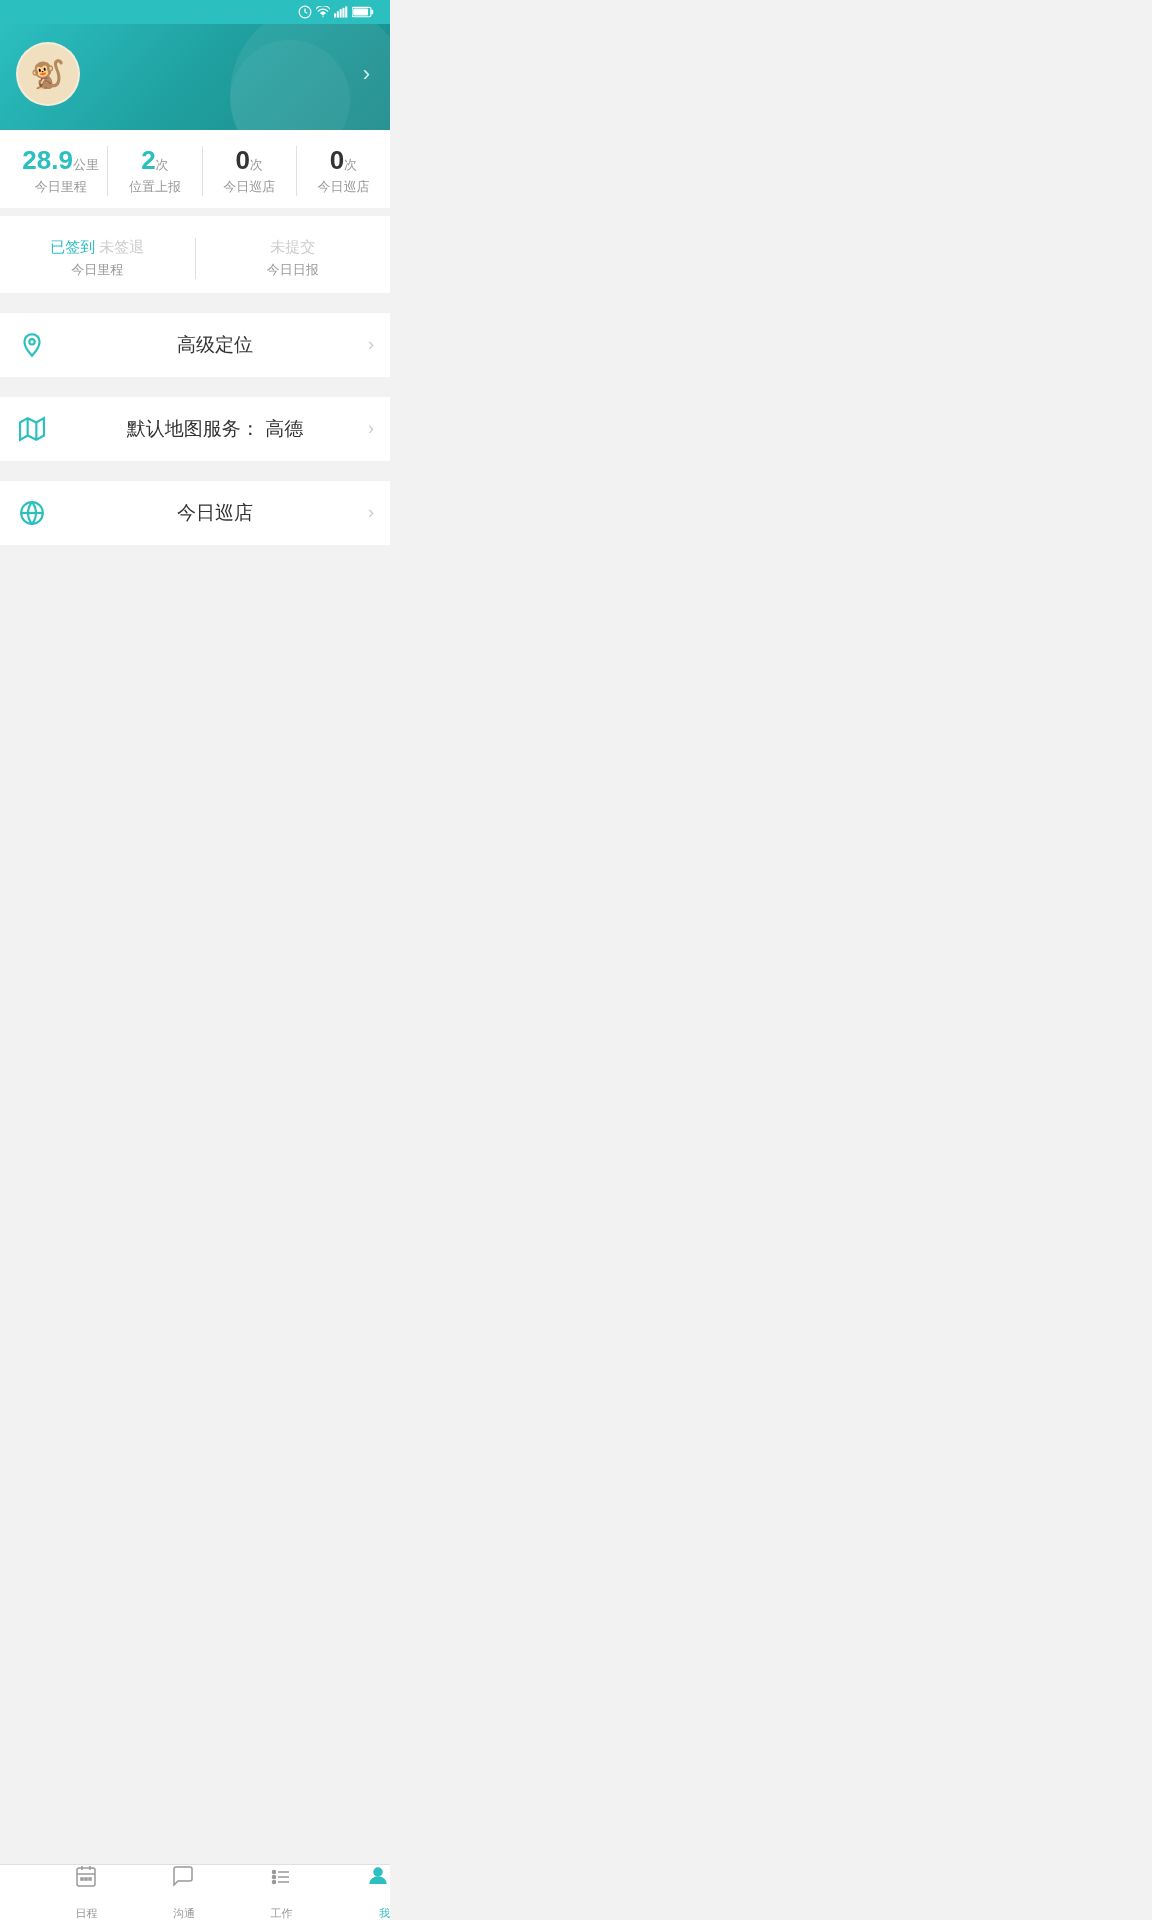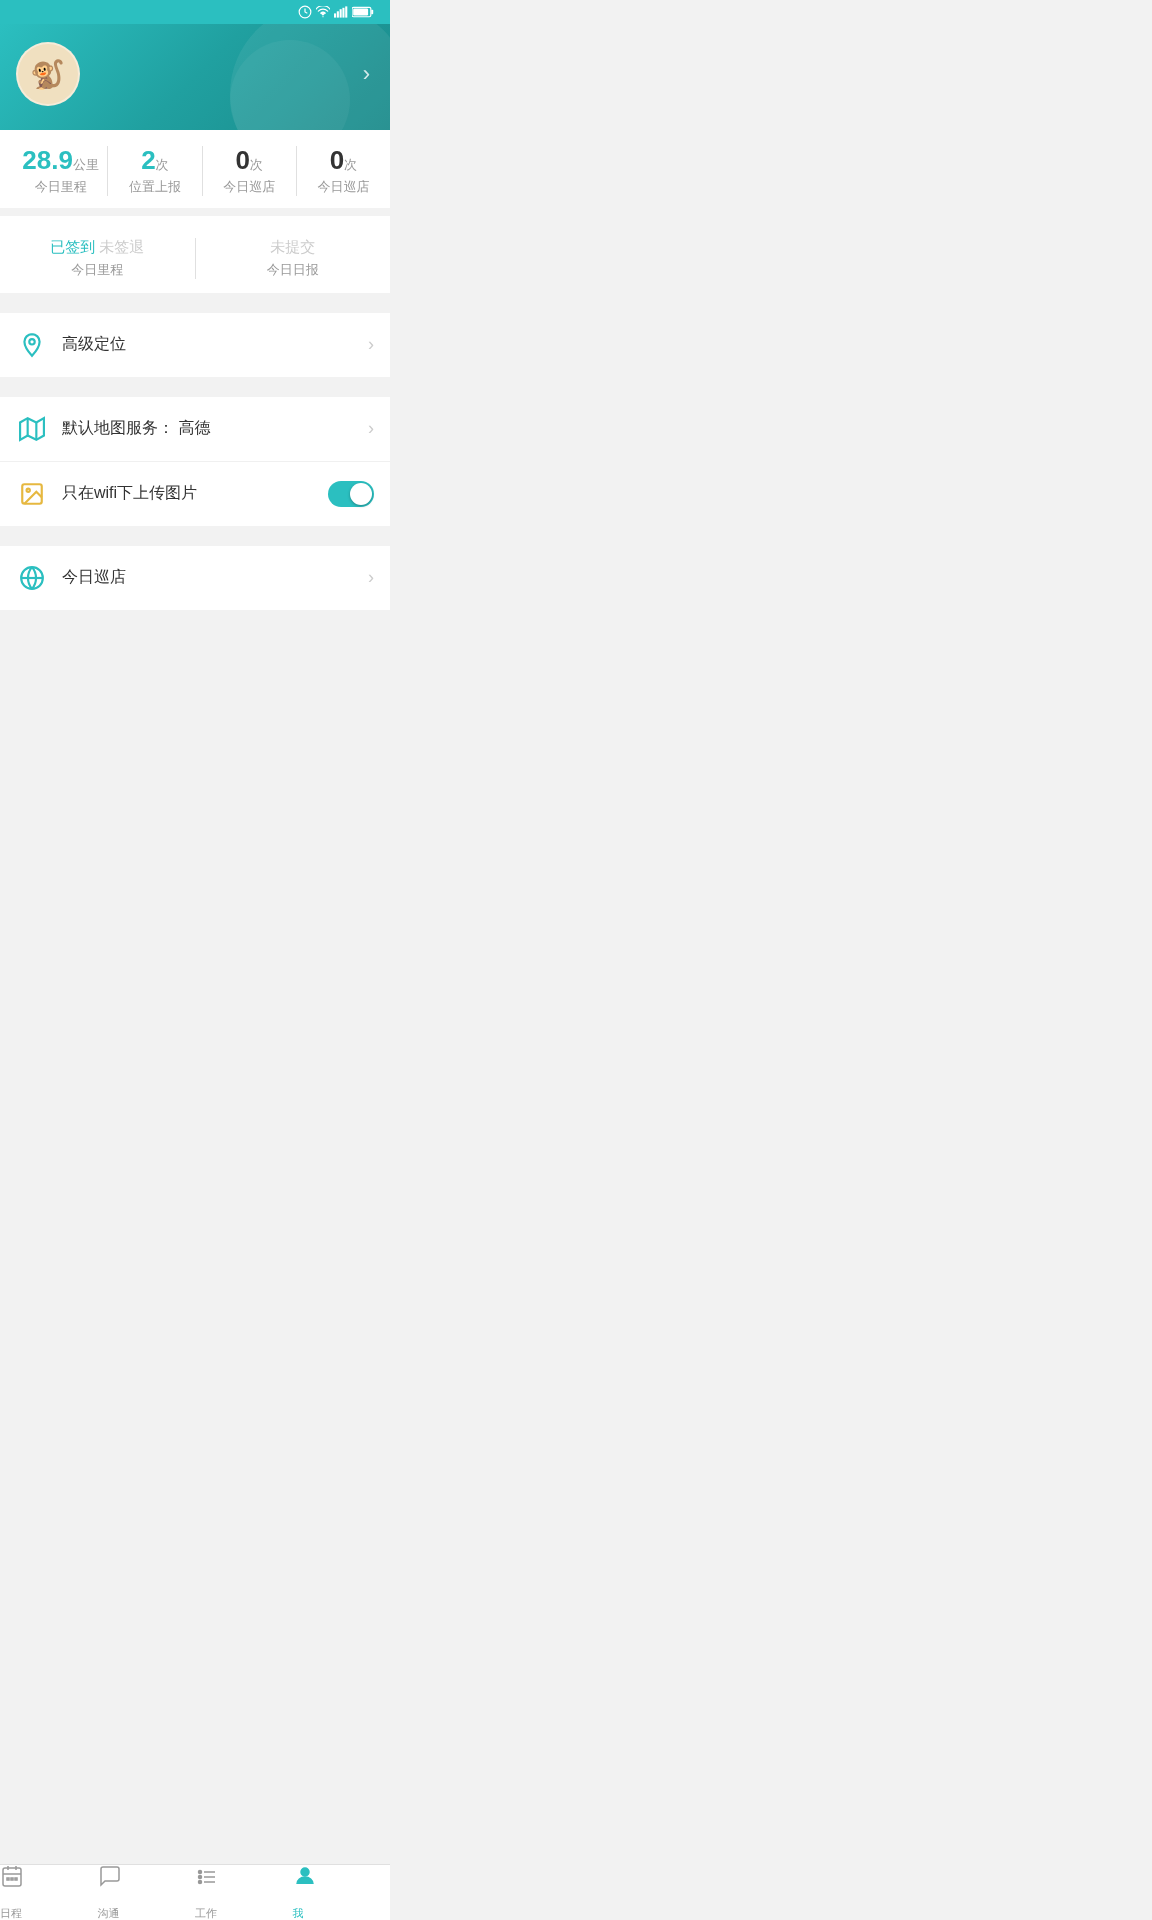--- a/index.html
+++ b/index.html
@@ -180,22 +180,23 @@
     .menu-icon-wrap {
       width: 32px;
       height: 32px;
       display: flex;
       align-items: center;
       justify-content: center;
       margin-right: 14px;
     }
     .menu-text {
       flex: 1;
-      font-size: 16px;
+      font-size: 19px;
       color: #333;
+      text-align: center;
     }
     .menu-value {
       font-size: 14px;
       color: #999;
       margin-right: 8px;
     }
     .menu-arrow {
       color: #ccc;
       font-size: 18px;
     }
@@ -235,21 +236,21 @@
       position: fixed;
       bottom: 0;
       left: 0;
       width: 390px;
       height: 56px;
     }
     .tab-item {
       flex: 1;
       display: flex;
       flex-direction: column;
-      align-items: flex-start;
+      align-items: flex-end;
       justify-content: center;
       gap: 14px;
       cursor: pointer;
     }
     .tab-label {
       font-size: 11px;
       color: #999;
     }
     .tab-label.active { color: #2bbfc0; }
 
@@ -360,33 +361,20 @@
         <div class="menu-icon-wrap">
           <svg width="26" height="26" viewBox="0 0 24 24" fill="none" stroke="#2bbfc0" stroke-width="2">
       <polygon points="1,6 1,22 8,18 16,22 23,18 23,2 16,6 8,2"></polygon>
       <line x1="8" y1="2" x2="8" y2="18"></line>
       <line x1="16" y1="6" x2="16" y2="22"></line>
     </svg>
         </div>
         <span class="menu-text">默认地图服务：  高德</span>
         <span class="menu-arrow">›</span>
       </div>
-      <div class="menu-item">
-        <div class="menu-icon-wrap">
-          <svg width="26" height="26" viewBox="0 0 24 24" fill="none" stroke="#e6b840" stroke-width="2">
-      <rect x="3" y="3" width="18" height="18" rx="2"></rect>
-      <circle cx="8.5" cy="8.5" r="1.5"></circle>
-      <polyline points="21,15 16,10 5,21"></polyline>
-    </svg>
-        </div>
-        <span class="menu-text">只在wifi下上传图片</span>
-        <div class="toggle-switch on">
-          <div class="toggle-knob"></div>
-        </div>
-      </div>
     </div>
 
   <div class="menu-section-gap"></div>
 
   <div class="menu-section" id="menu-section-3">
       <div class="menu-item">
         <div class="menu-icon-wrap">
           <svg width="26" height="26" viewBox="0 0 24 24" fill="none" stroke="#2bbfc0" stroke-width="2">
       <circle cx="12" cy="12" r="10"></circle>
       <line x1="2" y1="12" x2="22" y2="12"></line>

